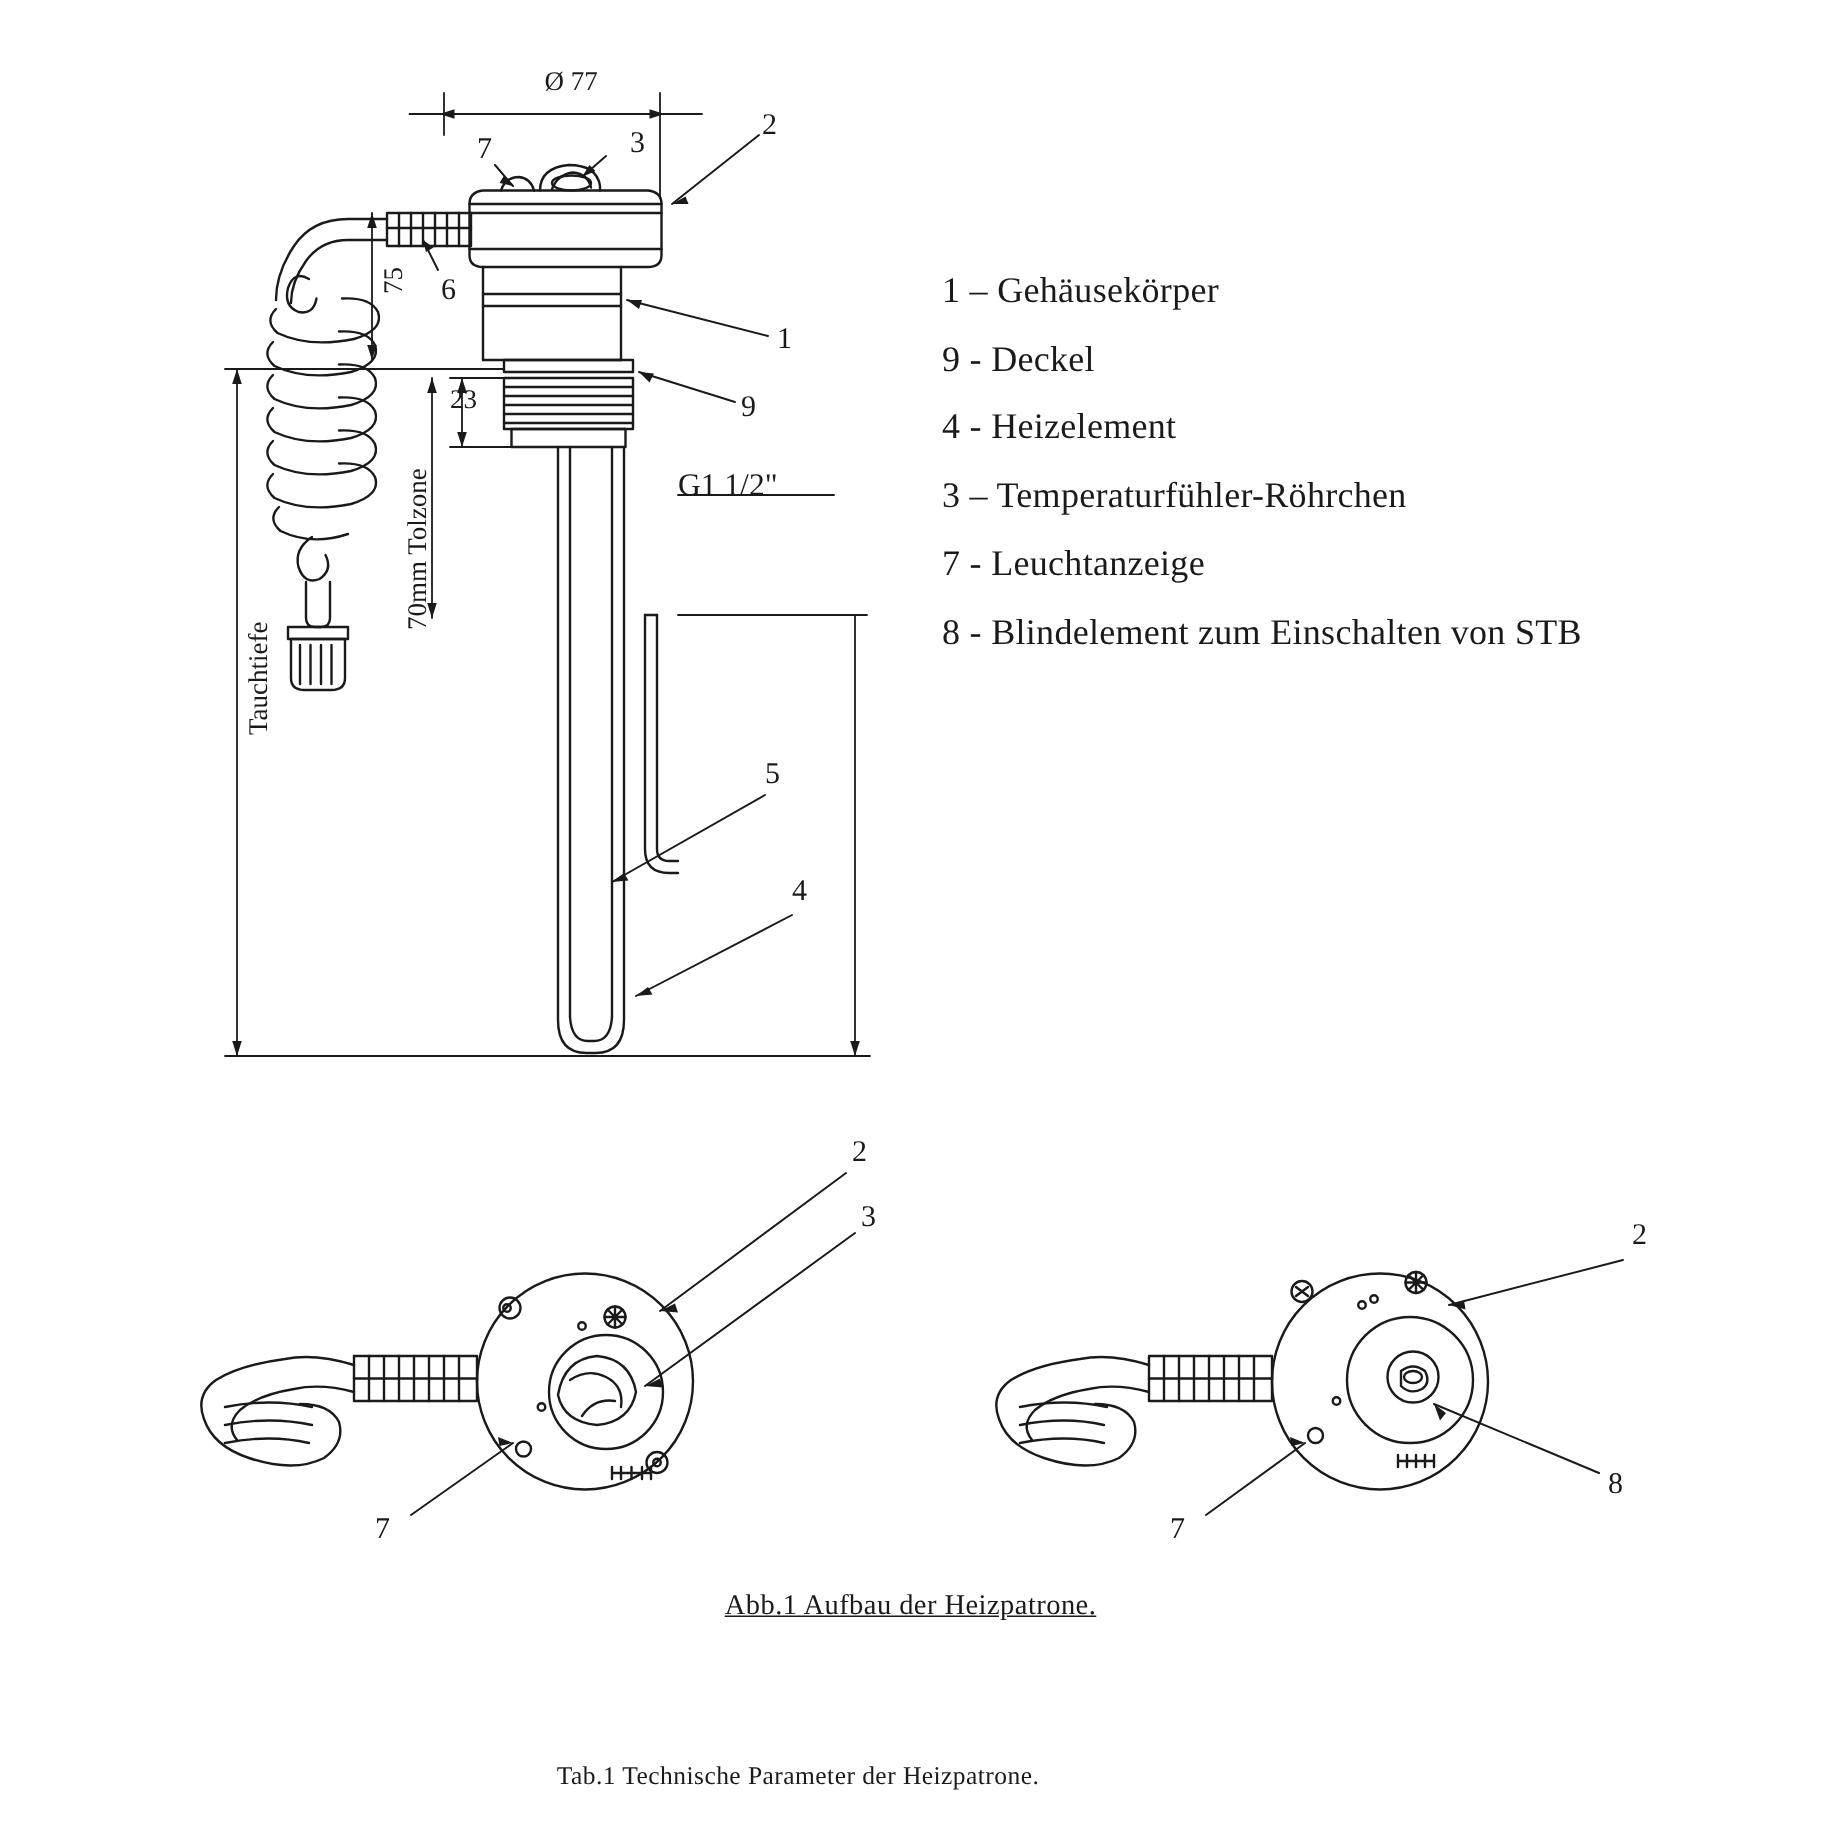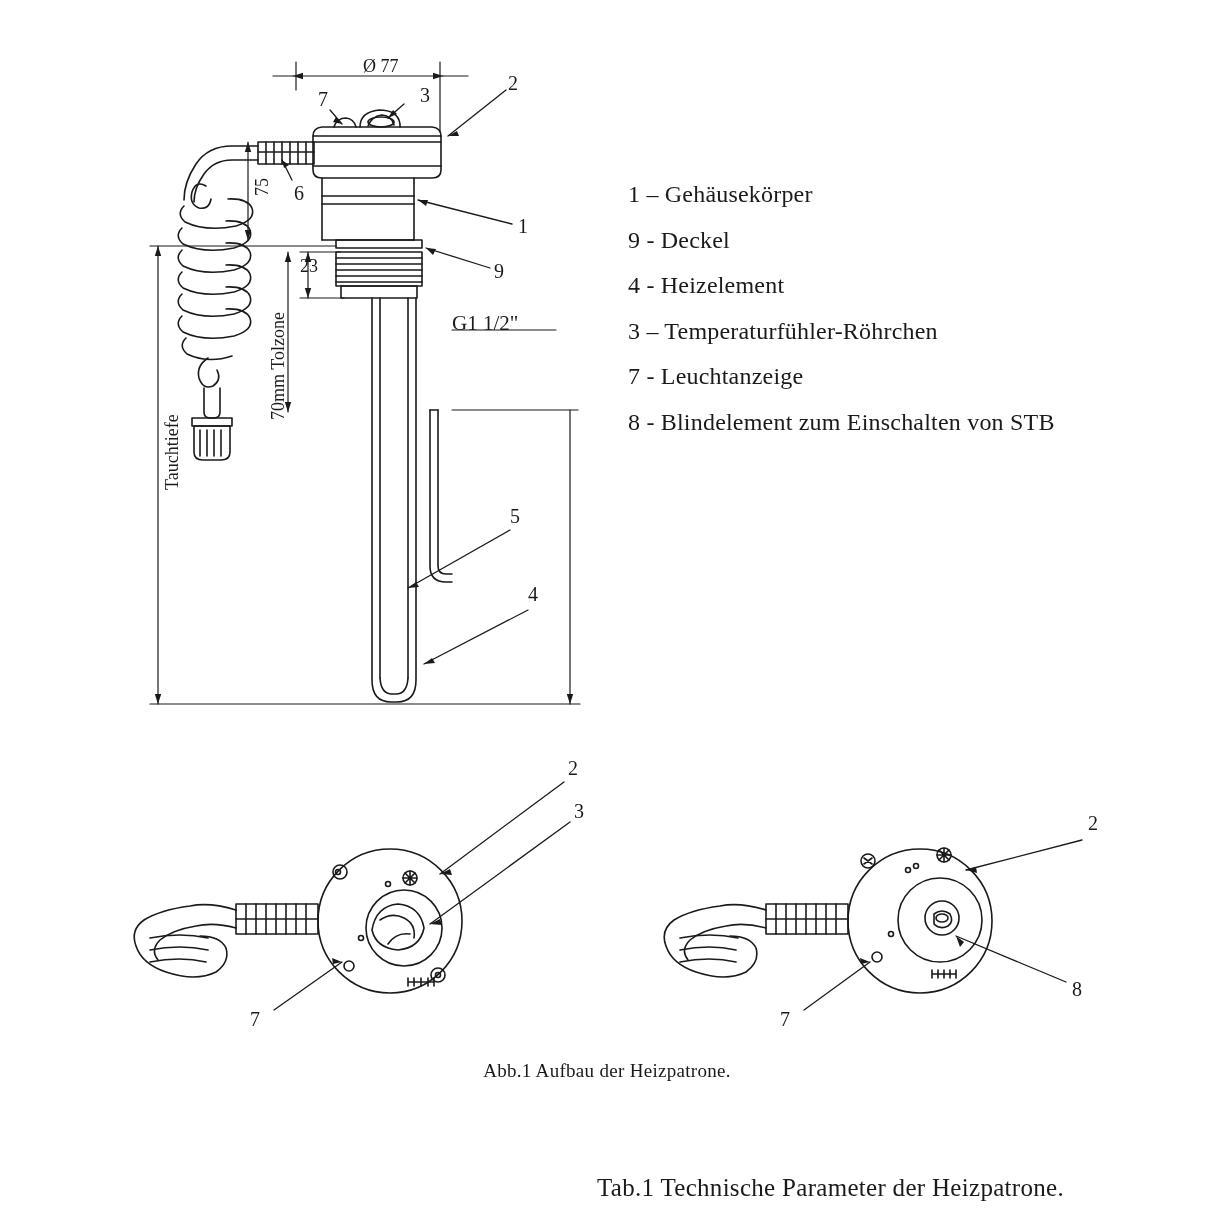--- a/index.html
+++ b/index.html
@@ -36,28 +36,29 @@
     letter-spacing: 0.2px;
   }
   .caption-fig {
     position: absolute;
     left: 0;
     top: 1060px;
     width: 1214px;
     text-align: center;
     font-size: 19px;
     letter-spacing: 0.3px;
+    text-decoration: underline;
   }
   .caption-tab {
     position: absolute;
     left: 0;
     top: 1174px;
     width: 1064px;
-    text-align: right;
-    font-size: 25px;
+    text-align: center;
+    font-size: 17px;
     letter-spacing: 0.3px;
   }
   .dim-label {
     position: absolute;
     font-size: 18px;
     white-space: nowrap;
   }
   .vert {
     transform-origin: 0 0;
     transform: rotate(-90deg);
@@ -321,21 +322,21 @@
         <path d="M966,870 l10,-3 l1,6 z" fill="#1a1a1a" stroke="none"></path>
         <line x1="1066" y1="982" x2="956" y2="936"></line>
         <path d="M956,936 l8,6 l-4,5 z" fill="#1a1a1a" stroke="none"></path>
         <line x1="804" y1="1010" x2="870" y2="962"></line>
         <path d="M870,962 l-9,2 l-1,-6 z" fill="#1a1a1a" stroke="none"></path>
       </g>
 
     </g>
   </svg>
 
-  <div class="dim-label" style="left:363px; top:44px;margin-top:12px;">Ø 77</div>
+  <div class="dim-label" style="left:363px; top:44px;">Ø 77</div>
   <div class="dim-label vert" style="left:252px; top:196px;">75</div>
   <div class="dim-label" style="left:300px; top:256px;">23</div>
   <div class="dim-label vert" style="left:268px; top:420px;">70mm Tolzone</div>
   <div class="dim-label vert" style="left:162px; top:490px;">Tauchtiefe</div>
   <div class="dim-label" style="left:452px; top:311px; font-size:21px;">G1 1/2"</div>
 
   <div class="callout" style="left:318px; top:88px;">7</div>
   <div class="callout" style="left:420px; top:84px;">3</div>
   <div class="callout" style="left:508px; top:72px;">2</div>
   <div class="callout" style="left:294px; top:182px;">6</div>

